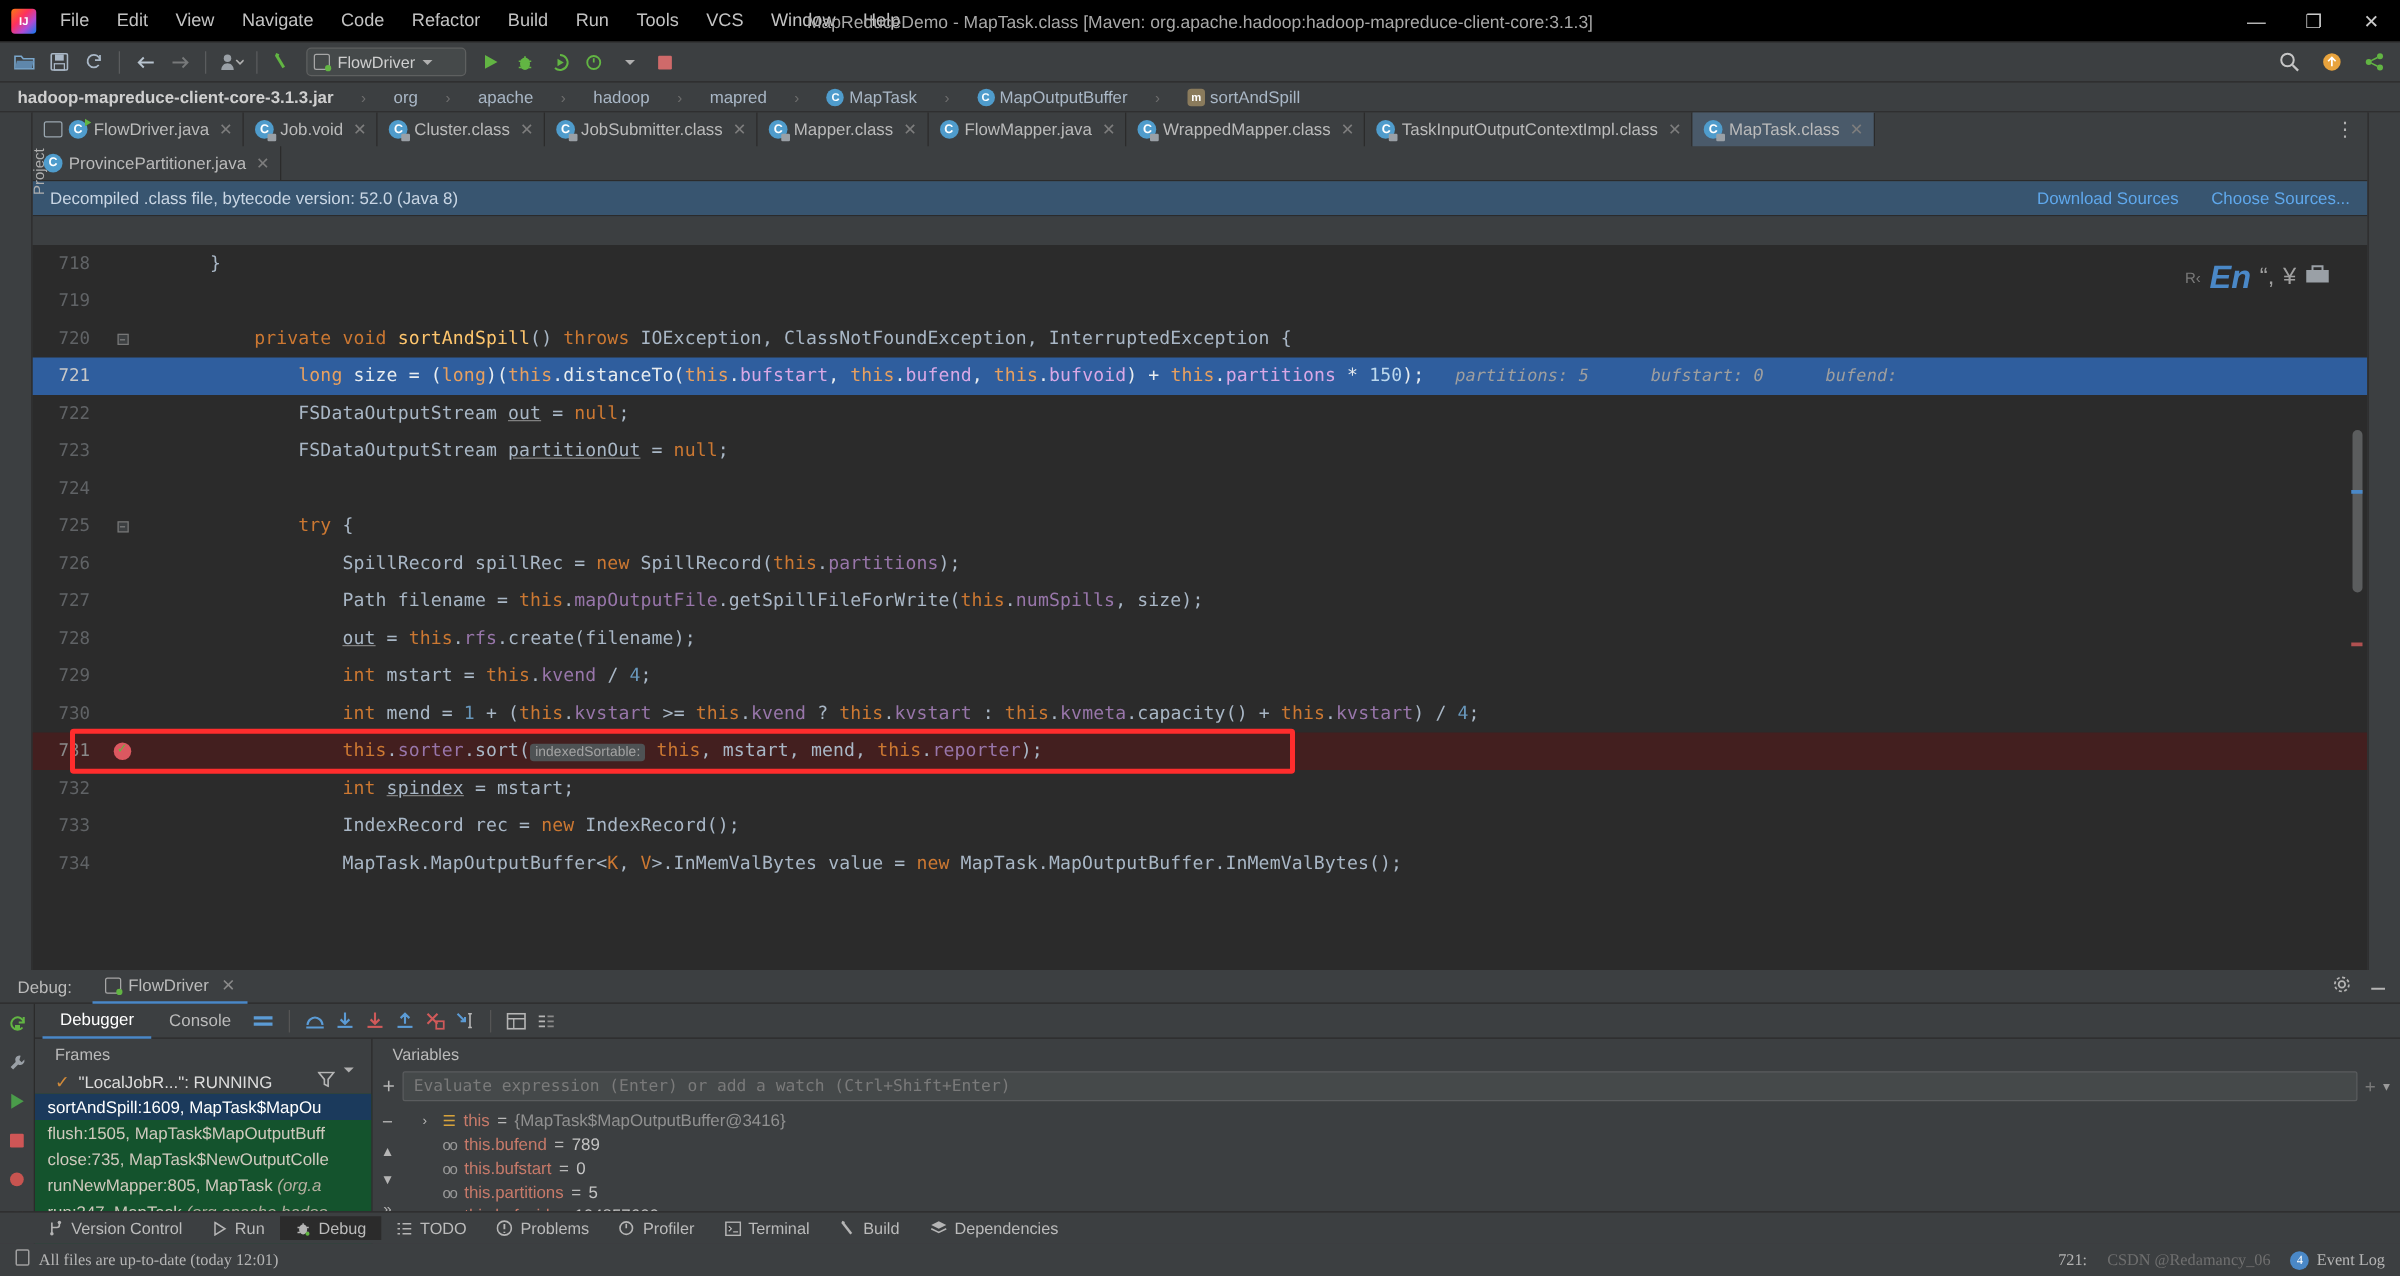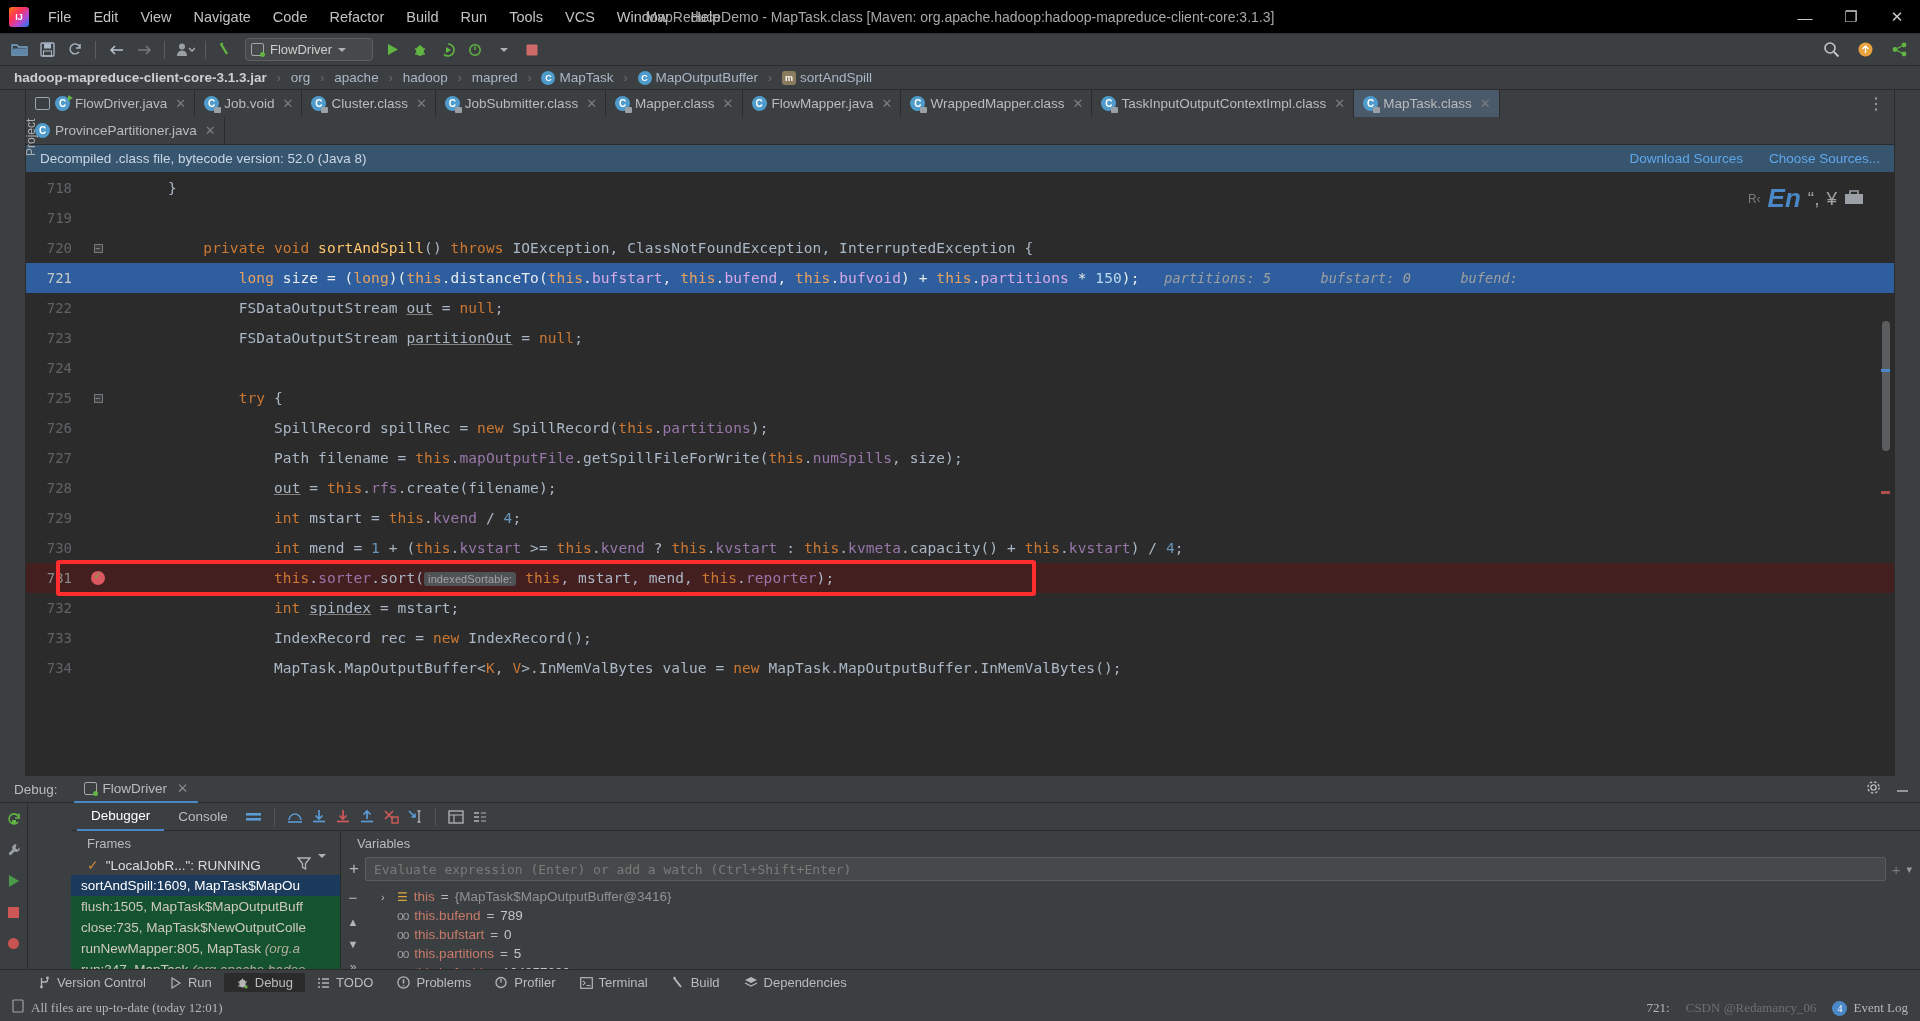--- a/index.html
+++ b/index.html
@@ -59,21 +59,21 @@
     cursor: default; min-width: 128px;
   }
   .rc-box { width: 13px; height: 13px; border: 1.6px solid #a6a6a6; border-radius: 2px; position:relative;}
   .rc-box:after{content:"";position:absolute;width:5px;height:5px;border-radius:50%;background:#62b543;right:-2px;bottom:-2px;}
   .caret-dn { width:0;height:0;border-left:4px solid transparent;border-right:4px solid transparent;border-top:4px solid #b0b0b0; }
   .tb-right { position: absolute; right: 8px; display: flex; align-items: center; gap: 8px; }
 
   
   .breadcrumbs {
     height: 24px; background: #3c3f41; display: flex; align-items: center;
-    padding-left: 10px; font-size: 13.5px; gap: 4px; border-bottom:1px solid #2b2b2b;
+    padding-left: 10px; font-size: 13.5px; gap: 16px; border-bottom:1px solid #2b2b2b;
   }
   .crumb { color: #a9b7c6; padding: 0 4px; cursor: default; display:flex; align-items:center; gap:4px;}
   .crumb.bold { font-weight: bold; color: #cfcfcf; }
   .crumb-sep { color: #6e6e6e; font-size: 12px; padding: 0 2px; }
   .cicon {
     width:14px;height:14px;border-radius:50%;background:#4f9ccc;color:#fff;font-size:9px;
     display:flex;align-items:center;justify-content:center;font-weight:bold;flex:none;
   }
   .cicon.m { background:#8a7b5c; border-radius:3px; }
 
@@ -126,21 +126,21 @@
   .notice {
     height: 28px; background: #385570; display: flex; align-items: center;
     padding: 0 14px; font-size: 13.5px; color: #c9d6e4; border-bottom:1px solid #2b2b2b;
   }
   .notice .links { margin-left: auto; display: flex; gap: 26px; }
   .notice a { color: #5fa8ec; text-decoration: none; cursor: default; }
 
   
   .codearea {
     flex: 1; background: #2b2b2b; position: relative; overflow: hidden;
-    font-family: "DejaVu Sans Mono", monospace; font-size: 14.5px;
+    font-family: "DejaVu Sans Mono", monospace; font-size: 14.5px; margin-top: 23px;
   }
   .coderows { position: relative; }
   .crow { display: flex; height: 30px; align-items: center; position: relative; }
   .crow.hl { background: #2f5e9e; }
   .crow.bp { background: #431f1f; }
   .gutter-num {
     width: 58px; text-align: right; padding-right: 12px; color: #606366;
     font-size: 14px; flex: none; user-select: none;
   }
   .crow.hl .gutter-num { color: #c8c8c8; }
@@ -197,21 +197,21 @@
   .debugpanel { height: 239px; background: #3c3f41; display:flex; flex-direction:column; }
   .dbg-head {
     height: 27px; display: flex; align-items: center; padding-left: 14px;
     font-size: 13.5px; color: #bbb; border-bottom: 1px solid #2b2b2b; position: relative;
   }
   .dbg-tab {
     display:flex;align-items:center;gap:6px;margin-left:16px;padding:0 10px;height:27px;
     border-bottom:2px solid #4a88c7; cursor:default;
   }
   .dbg-head .right { position:absolute; right:10px; display:flex; gap:14px; align-items:center; color:#b5b5b5;}
-  .dbg-body { flex:1; display:flex;gap:43px; }
+  .dbg-body { flex:1; display:flex; }
   .dbg-lstrip { width: 28px; background:#3c3f41; display:flex; flex-direction:column; align-items:center;
     padding-top:6px; gap:11px; border-right:1px solid #2b2b2b; flex:none;}
   .dbg-btn { width:20px;height:20px;display:flex;align-items:center;justify-content:center;font-size:14px;cursor:default;}
   .dbg-main { flex:1; display:flex; flex-direction:column; min-width:0; }
   .dbg-tabs {
     height: 28px; display: flex; align-items: center; gap: 0; border-bottom:1px solid #2b2b2b;
     padding-left: 6px;
   }
   .dtab { padding: 0 14px; height:28px; display:flex; align-items:center; font-size:13.5px; color:#bbb; cursor:default; }
   .dtab.active { border-bottom: 2px solid #4a88c7; color:#fff; }

